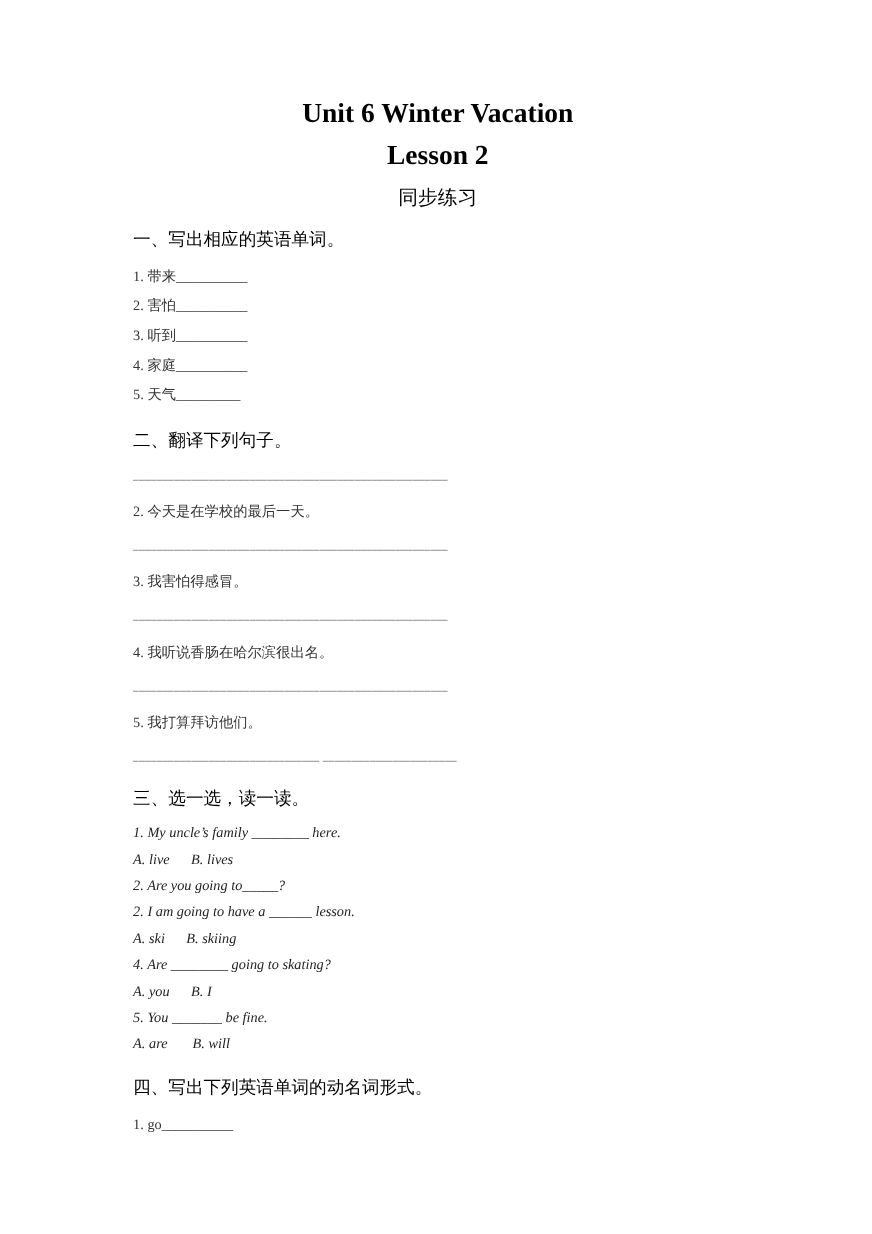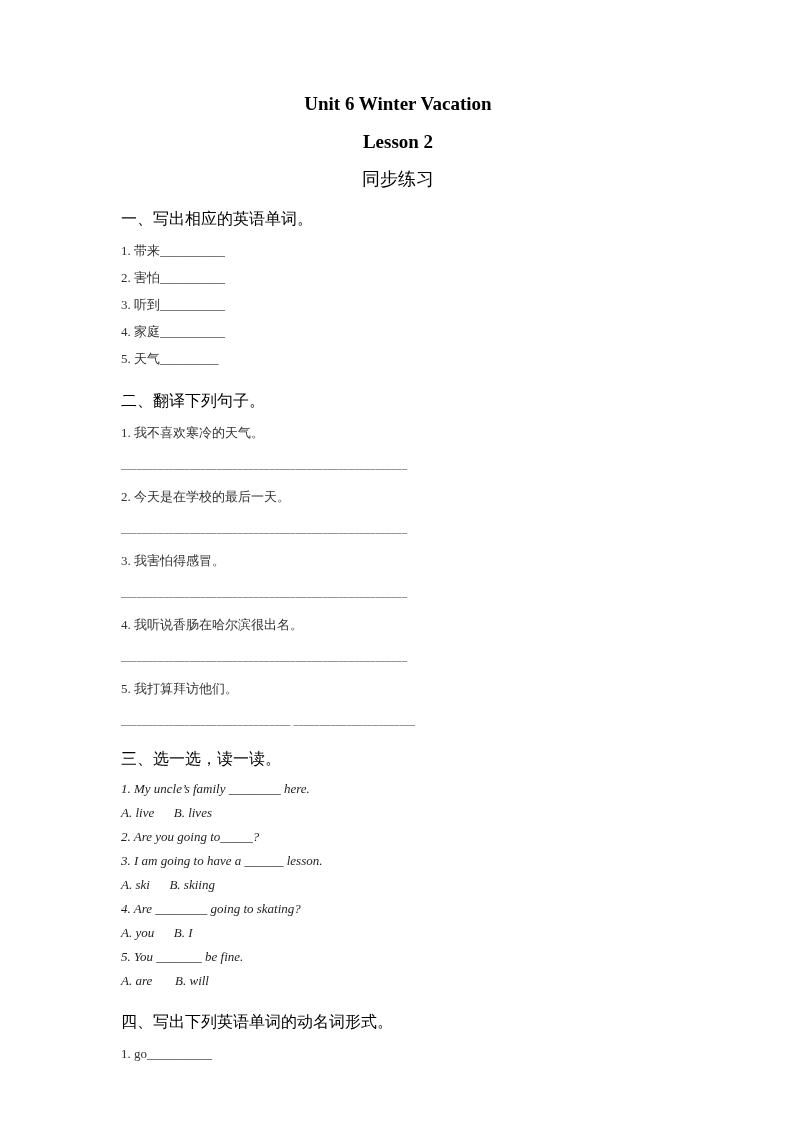--- a/index.html
+++ b/index.html
@@ -9,21 +9,21 @@
     width: 793px;
     height: 1122px;
     margin: 0 auto;
     background: #ffffff;
     color: #000000;
     font-family: "Liberation Serif", "DejaVu Serif", serif;
     padding: 94px 118px 0 121px;
     overflow: hidden;
   }
   .doc-title {
-    font-size: 19px;
+    font-size: 25px;
     font-weight: 700;
     text-align: center;
     line-height: 19px;
     margin-bottom: 19px;
     white-space: pre-wrap;
   }
   .doc-subtitle {
     font-size: 18px;
     font-weight: 400;
     text-align: center;
@@ -83,21 +83,20 @@
     <div class="s-item">1. 带来__________</div>
     <div class="s-item">2. 害怕__________</div>
     <div class="s-item">3. 听到__________</div>
     <div class="s-item">4. 家庭__________</div>
     <div class="s-item">5. 天气_________</div>
   </div>
 
   <div class="section">
     <div class="heading">二、翻译下列句子。</div>
 
-    <div class="q-line">1. 我不喜欢寒冷的天气。</div>
     <div class="blank-line">______________________________________________________</div>
 
     <div class="q-line">2. 今天是在学校的最后一天。</div>
     <div class="blank-line">______________________________________________________</div>
 
     <div class="q-line">3. 我害怕得感冒。</div>
     <div class="blank-line">______________________________________________________</div>
 
     <div class="q-line">4. 我听说香肠在哈尔滨很出名。</div>
     <div class="blank-line">______________________________________________________</div>
@@ -107,21 +106,21 @@
   </div>
 
   <div class="section">
     <div class="heading">三、选一选，读一读。</div>
 
     <div class="choice-line">1. My uncle’s family ________ here.</div>
     <div class="choice-line">A. live      B. lives</div>
 
     <div class="choice-line">2. Are you going to_____?</div>
 
-    <div class="choice-line">3. I am going to have a ______ lesson.</div>
+    <div class="choice-line">2. I am going to have a ______ lesson.</div>
     <div class="choice-line">A. ski      B. skiing</div>
 
     <div class="choice-line">4. Are ________ going to skating?</div>
     <div class="choice-line">A. you      B. I</div>
 
     <div class="choice-line">5. You _______ be fine.</div>
     <div class="choice-line">A. are       B. will</div>
   </div>
 
   <div class="section">

